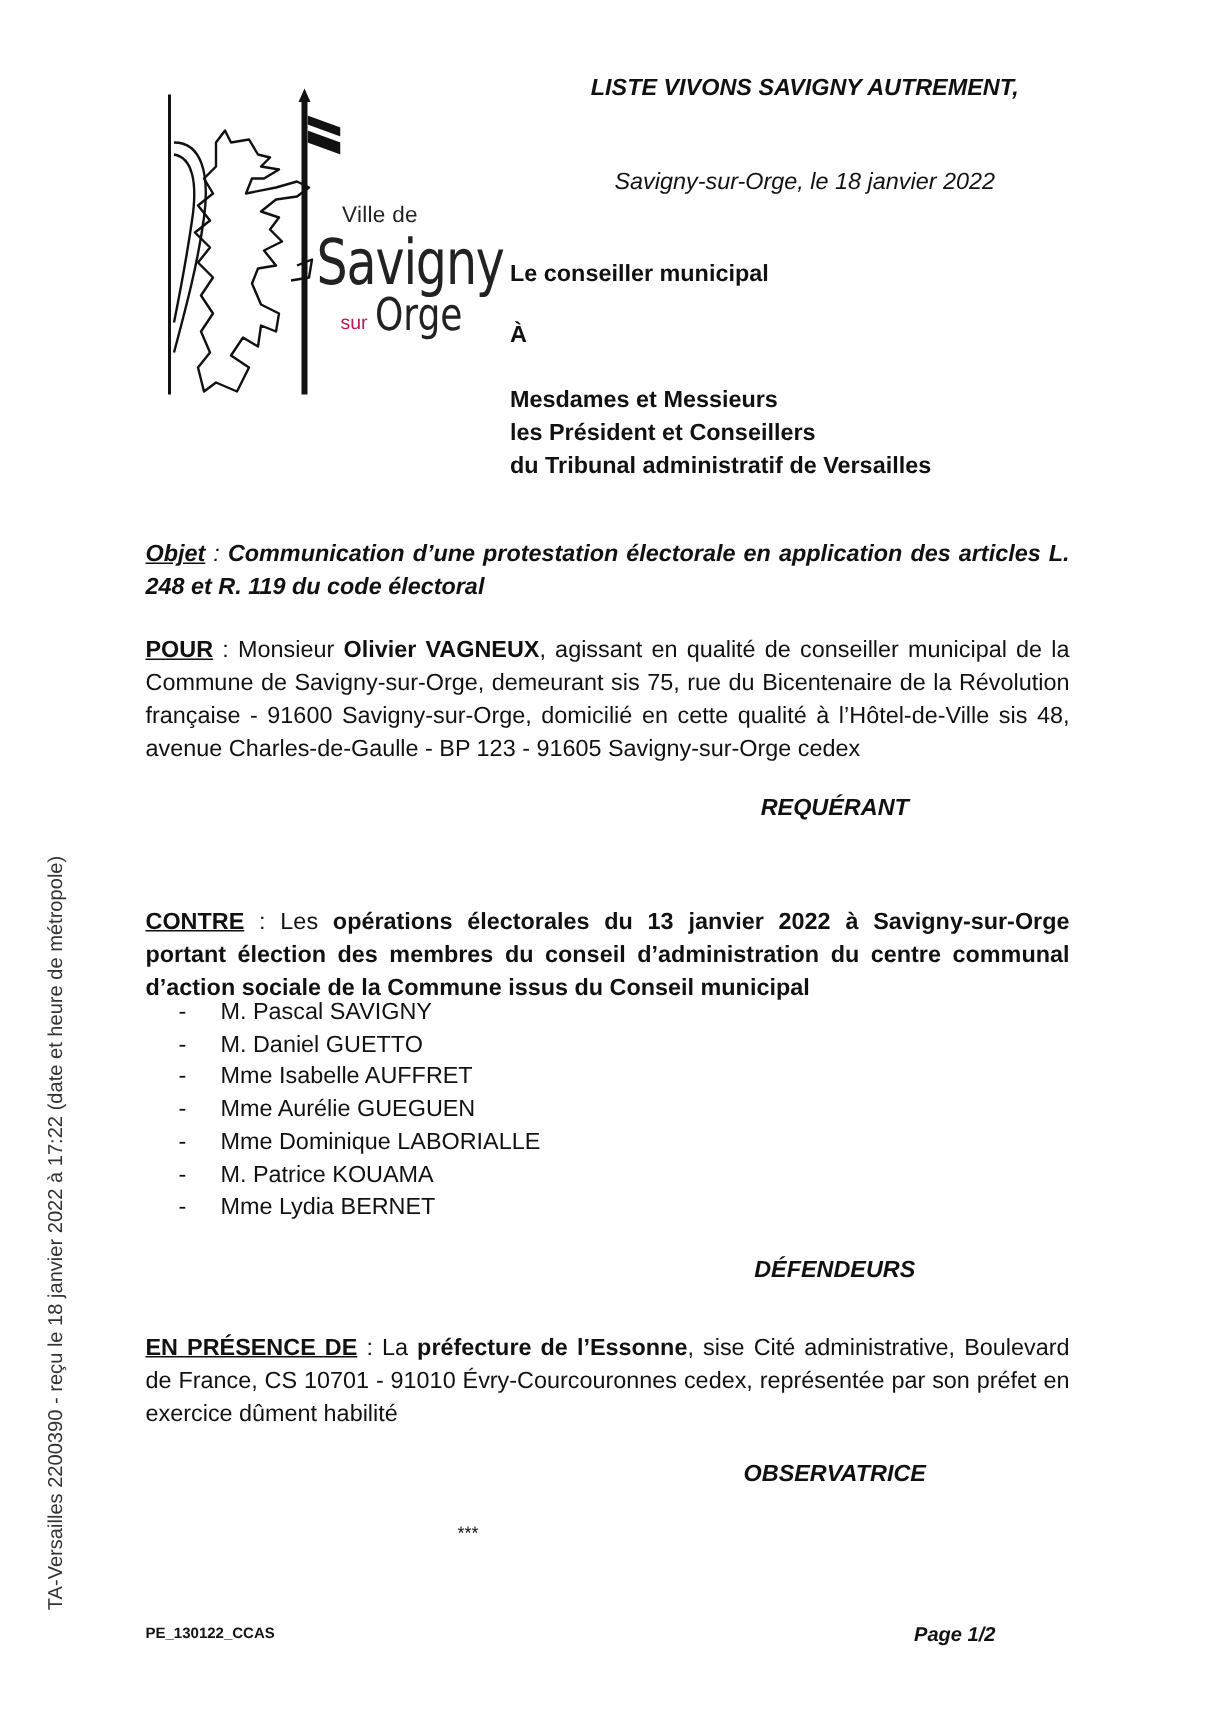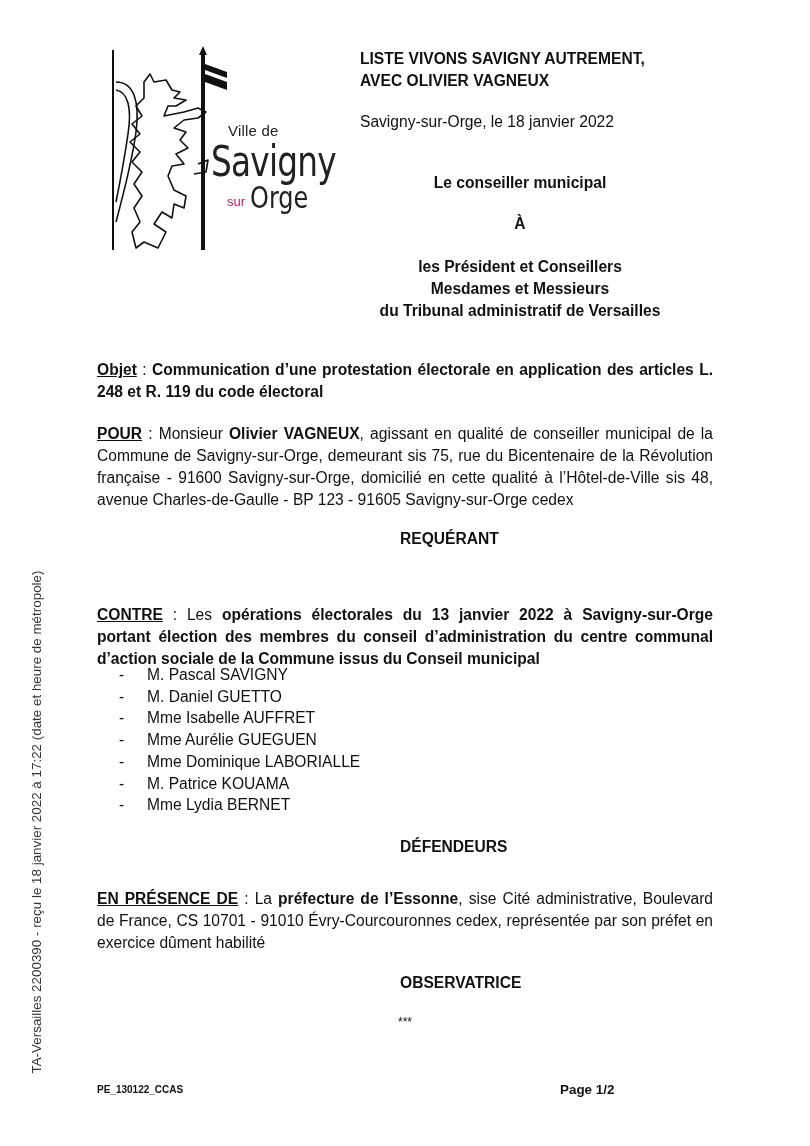--- a/index.html
+++ b/index.html
@@ -3,27 +3,27 @@
   <meta charset="utf-8">
   <style>
     html, body { margin: 0; padding: 0; background: #ffffff; }
     body {
       width: 810px; height: 1146px; position: relative; overflow: hidden;
       font-family: "Liberation Sans", sans-serif; color: #111111;
     }
     .abs { position: absolute; }
     .b { font-weight: bold; }
     .u { text-decoration: underline; }
-    .right { text-align: left; }
-    .center { text-align: center; }
+    .right { text-align: center; font-style: italic; }
+    .center { text-align: left; }
     .just { text-align: justify; text-align-last: left; }
     .para { font-size: 15.6px; line-height: 22px; }
 
     
-    #logo { left: 108px; top: 42px; width: 215px; height: 215px; }
+    #logo { left: 108px; top: 55px; width: 215px; height: 215px; }
     #logo .vline { position: absolute; left: 4px; top: 8px; width: 2px; height: 200px; background: #111; }
     #logo .pole { position: absolute; left: 93px; top: 12px; width: 4px; height: 196px; background: #111; }
     #logo .finial { position: absolute; left: 91px; top: 4px; width: 0; height: 0;
       border-left: 4px solid transparent; border-right: 4px solid transparent; border-bottom: 9px solid #111; }
     #logo .flag { position: absolute; left: 97px; top: 22px; width: 22px; height: 28px; }
     #logo .lion { position: absolute; left: 6px; top: 30px; width: 100px; height: 180px; }
     #logo .ville { position: absolute; left: 120px; top: 80px; font-size: 15px; color: #222; letter-spacing: 0.2px; }
     #logo .savigny { position: absolute; left: 103px; top: 98px; font-size: 42px; line-height: 44px; color: #222;
       font-family: "DejaVu Sans", sans-serif; transform: scaleX(0.78); transform-origin: left top; letter-spacing: -1px; }
     #logo .sur { position: absolute; left: 119px; top: 152px; font-size: 13px; color: #be185d; }
@@ -63,36 +63,35 @@
   <div class="ville">Ville de</div>
   <div class="savigny">Savigny</div>
   <div class="sur">sur</div>
   <div class="orge">Orge</div>
 </div>
 
 <div id="stamp" class="abs">TA-Versailles 2200390 - reçu le 18 janvier 2022 à 17:22 (date et heure de métropole)</div>
 
 <div class="abs b right para" style="left:360px; top:48px; width:353px;">
   <div>LISTE VIVONS SAVIGNY AUTREMENT,</div>
-  <div>AVEC OLIVIER VAGNEUX</div>
 </div>
 
 <div class="abs right para" style="left:360px; top:111px; width:353px;">Savigny-sur-Orge, le 18 janvier 2022</div>
 
 <div class="abs b center para" style="left:340px; top:172px; width:360px;">Le conseiller municipal</div>
 
 <div class="abs b center para" style="left:340px; top:213px; width:360px;">À</div>
 
 <div class="abs b center para" style="left:340px; top:256px; width:360px;">
+  <div>Mesdames et Messieurs</div>
   <div>les Président et Conseillers</div>
-  <div>Mesdames et Messieurs</div>
   <div>du Tribunal administratif de Versailles</div>
 </div>
 
-<div class="abs para just" style="left:97px; top:359px; width:616px;">
+<div class="abs para just" style="left:97px; top:359px; width:616px;font-style:italic;">
   <span class="b u">Objet</span><span> : </span><span class="b">Communication d’une protestation électorale en application des articles L. 248 et R. 119 du code électoral</span>
 </div>
 
 <div class="abs para just" style="left:97px; top:423px; width:616px;">
   <span class="b u">POUR</span><span> : </span><span>Monsieur </span><span class="b">Olivier VAGNEUX</span><span>, agissant en qualité de conseiller municipal de la Commune de Savigny-sur-Orge, demeurant sis 75, rue du Bicentenaire de la Révolution française - 91600 Savigny-sur-Orge, domicilié en cette qualité à l’Hôtel-de-Ville sis 48, avenue Charles-de-Gaulle - BP 123 - 91605 Savigny-sur-Orge cedex</span>
 </div>
 
 <div class="abs b right para" style="left:400px; top:528px; width:313px;">REQUÉRANT</div>
 
 <div class="abs para just" style="left:97px; top:604px; width:616px;">

